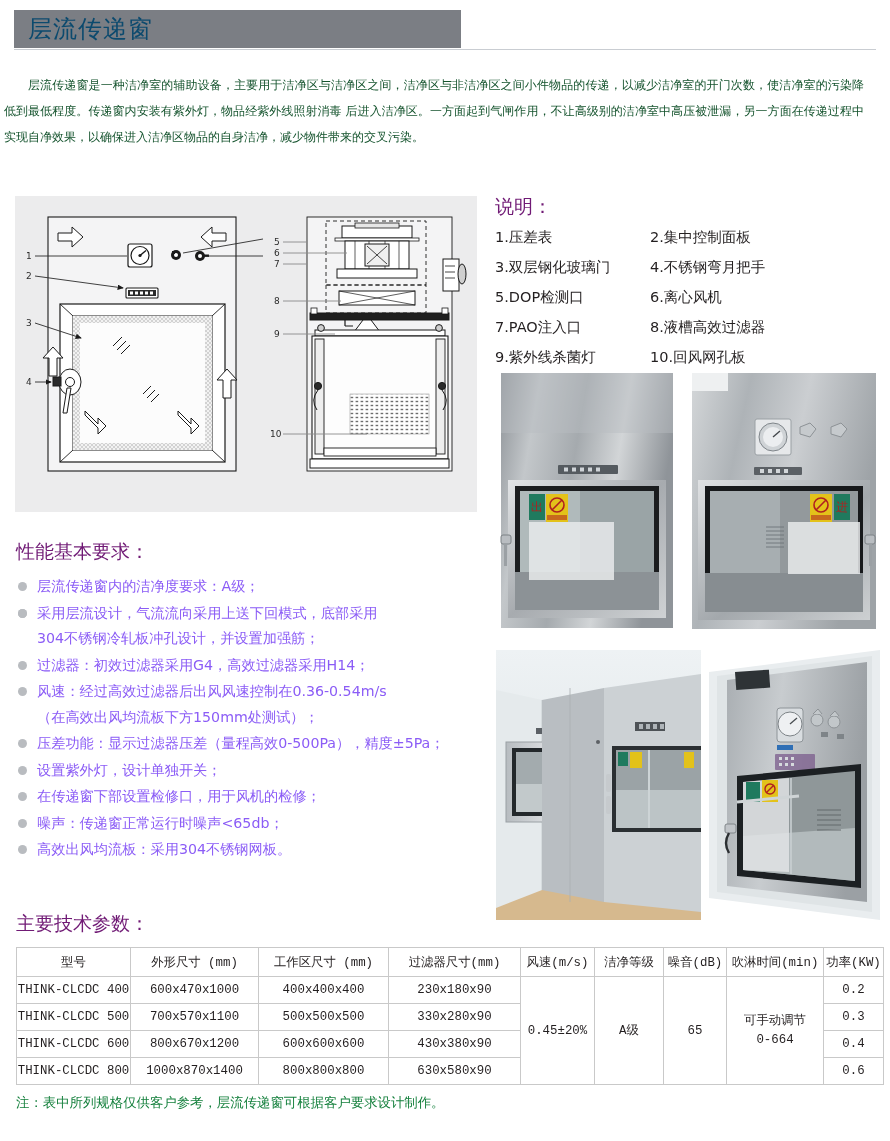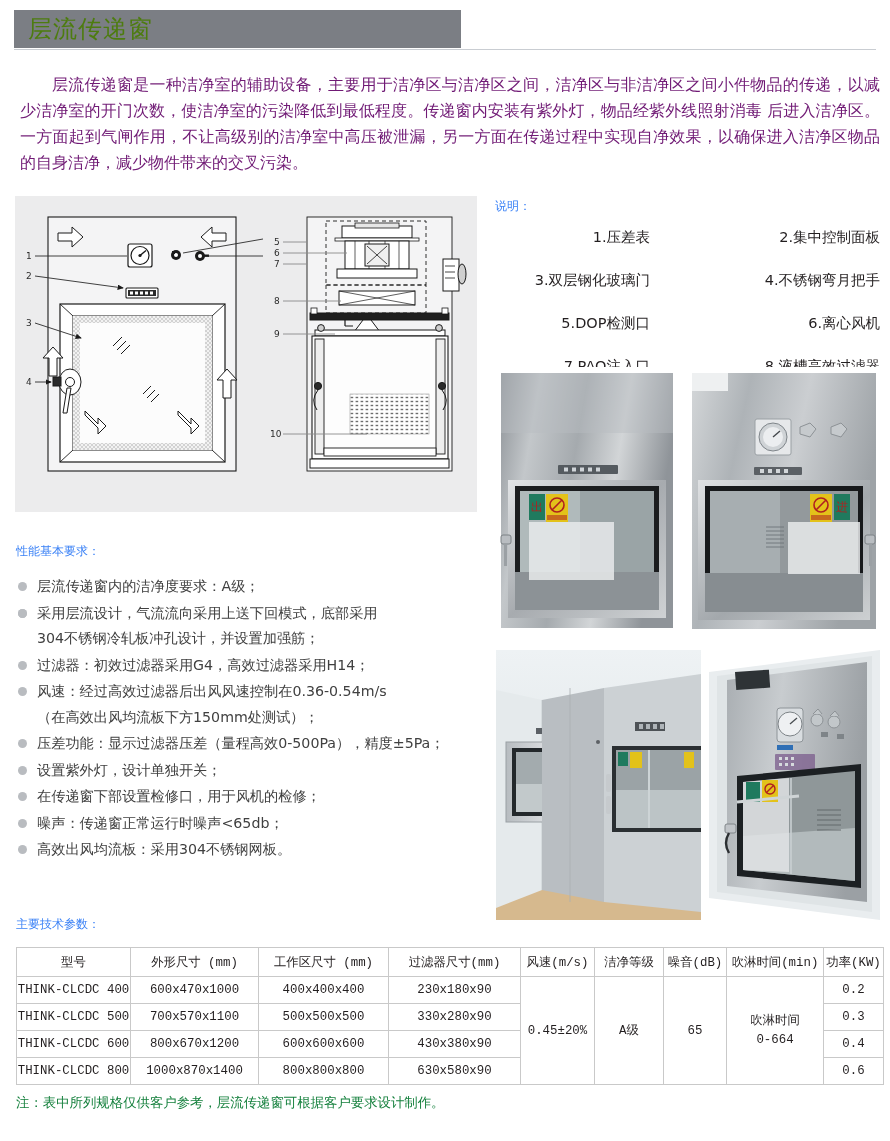--- a/index.html
+++ b/index.html
@@ -27,73 +27,72 @@
     left: 14px; top: 10px;
     width: 447px; height: 38px;
     background: #7b7e84;
     box-sizing: border-box;
   }
   .header-title {
     position: absolute;
     left: 28px; top: 13px;
     font-size: 24px;
     letter-spacing: 1px;
-    color: #4d7c0f;
+    color: #0c4a6e;
     line-height: 32px;
     white-space: nowrap;
   }
   .header-rule {
     position: absolute;
     left: 14px; top: 49px;
     width: 862px; height: 1px;
     background: #c9cdd2;
   }
 
   
   .intro {
     position: absolute;
-    left: 20px; top: 72px;
+    left: 4px; top: 72px;
     width: 860px;
-    font-size: 16px;
+    font-size: 12px;
     line-height: 26px;
     text-align: justify;
     text-indent: 2em;
-    color: #701a75;
+    color: #14532d;
   }
 
   
   .diagram-panel {
     position: absolute;
     left: 15px; top: 196px;
     width: 462px; height: 316px;
     background: #ececed;
   }
   .diagram-svg { display: block; }
 
   
   .legend {
     position: absolute;
     left: 495px; top: 193px;
     width: 385px;
   }
   .section-heading {
-    color: #3b82f6;
-    font-size: 12px;
+    color: #701a75;
+    font-size: 19px;
     line-height: 26px;
     white-space: nowrap;
   }
   .legend-grid {
     margin-top: 6px;
     display: grid;
     grid-template-columns: 155px auto;
-    row-gap: 19px;
+    row-gap: 6px;
     font-size: 14.5px;
     line-height: 24px;
     color: #231f20;
-    text-align: right;
   }
   .legend-grid span { white-space: nowrap; }
 
   
   .photos {
     position: absolute;
     left: 496px; top: 367px;
     width: 384px; height: 553px;
   }
   .photo {
@@ -110,21 +109,21 @@
     position: absolute;
     left: 16px; top: 538px;
     width: 470px;
   }
   .req-list {
     list-style: none;
     margin: 10px 0 0 0;
     padding: 0;
     font-size: 14.2px;
     line-height: 25.5px;
-    color: #404040;
+    color: #8b5cf6;
   }
   .req-list li {
     position: relative;
     padding-left: 21px;
     margin-bottom: 1px;
   }
   .req-list li .dot {
     position: absolute;
     left: 2px; top: 8px;
     width: 9px; height: 9px;
@@ -649,21 +648,21 @@
     <tbody>
       <tr>
         <td>THINK-CLCDC 400</td>
         <td>600x470x1000</td>
         <td>400x400x400</td>
         <td>230x180x90</td>
         <td rowspan="4">0.45±20%</td>
         <td rowspan="4">A级</td>
         <td rowspan="4">65</td>
         <td rowspan="4" class="merged-two-line">
-          <div>吹淋时间</div>
+          <div>可手动调节</div>
           <div>0-664</div>
         </td>
         <td>0.2</td>
       </tr>
       <tr>
         <td>THINK-CLCDC 500</td>
         <td>700x570x1100</td>
         <td>500x500x500</td>
         <td>330x280x90</td>
         <td>0.3</td>

